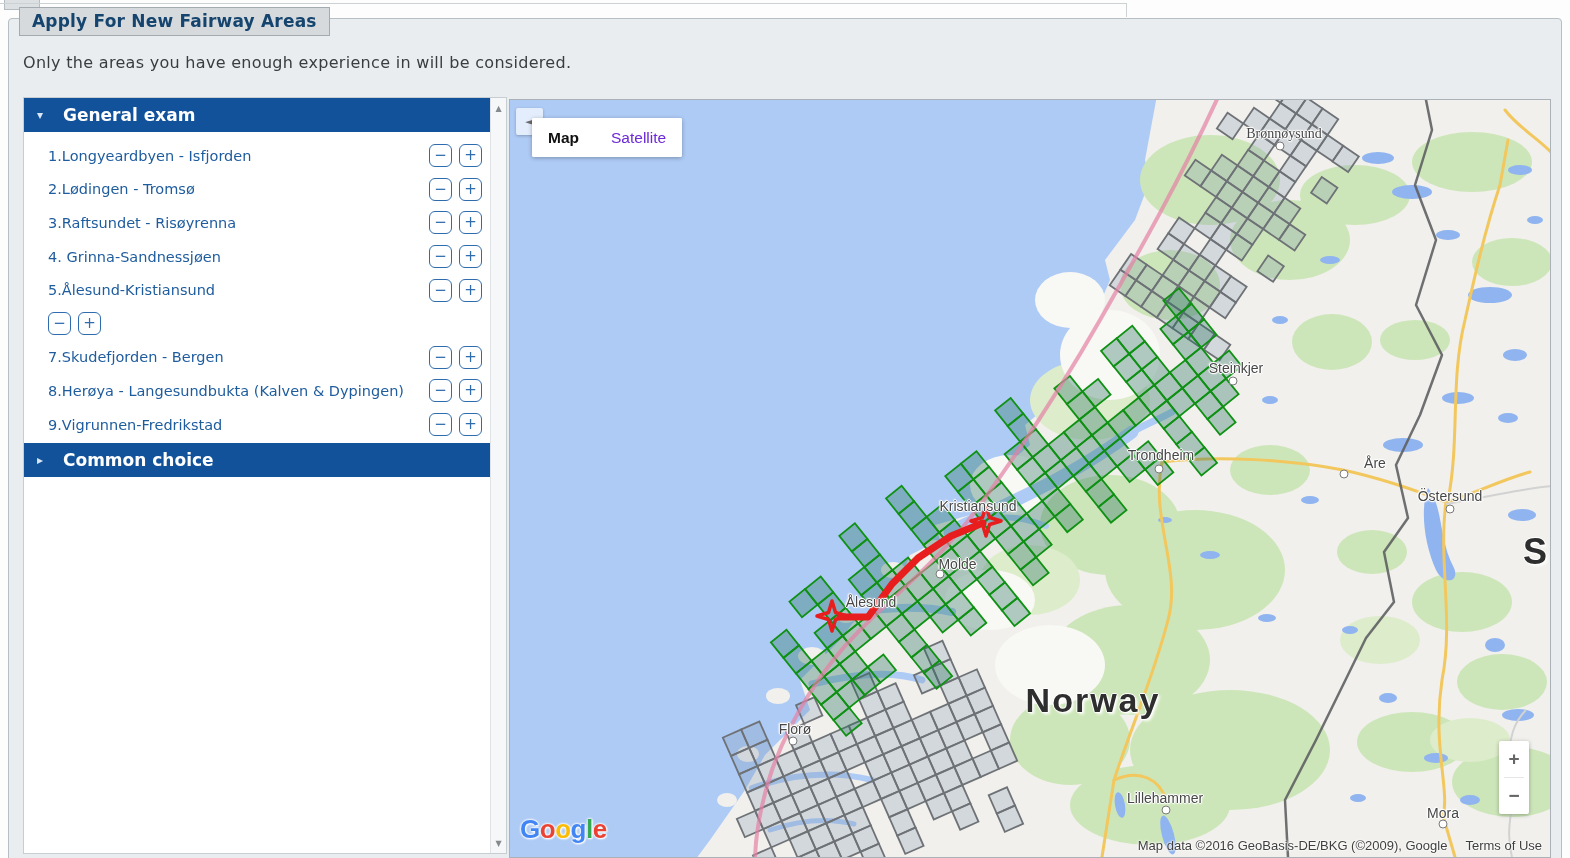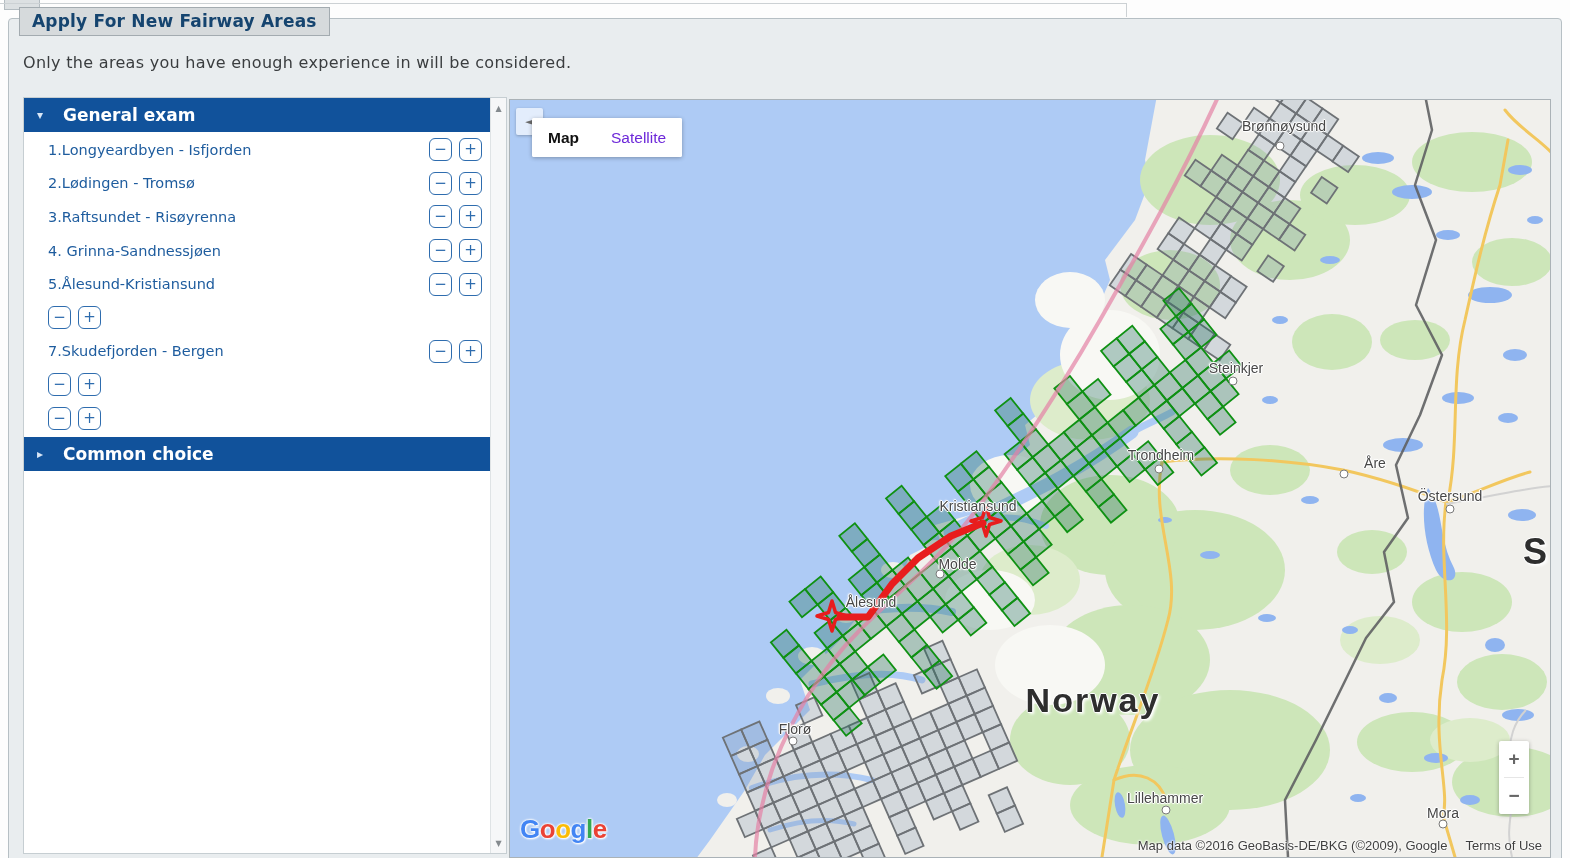--- a/index.html
+++ b/index.html
@@ -14,21 +14,21 @@
   
   .panel{position:absolute;left:8px;top:18px;width:1552px;height:850px;background:#e9edef;border:1px solid #b6bfc4;border-radius:4px;}
   .legend{position:absolute;left:10px;top:-12px;background:#d6dadc;border:1px solid #a3abb0;padding:3px 12px 4px 12px;font-size:17px;font-weight:bold;color:#15446f;letter-spacing:.2px;}
   .subtitle{position:absolute;left:14px;top:34px;font-size:16px;color:#3a3d3f;letter-spacing:.3px;}
 
   
   .list-wrap{position:absolute;left:14px;top:78px;width:482px;height:755px;background:#fff;border:1px solid #c6ced2;display:flex;}
   .list-scroll{flex:1;overflow:hidden;position:relative;}
   .sec-header{height:34px;background:#11529b;color:#fff;display:flex;align-items:center;font-weight:bold;font-size:17px;padding-left:13px;cursor:pointer;}
   .sec-header .tri{width:26px;font-size:12px;color:#d8e6f6;font-weight:normal;}
-  #area-list{padding:1px 0 2px 0;}
+  #area-list{padding:7px 0 2px 0;}
   .area-row{height:33.6px;display:flex;align-items:center;padding:0 8px 0 24px;}
   .area-label{flex:1;font-size:14.5px;color:#1e5c9e;white-space:nowrap;overflow:hidden;}
   .btns{display:flex;gap:7px;}
   .sq{width:23px;height:23px;border:1.5px solid #2e6cae;border-radius:6px;background:#fff;color:#2e6cae;font-size:15px;line-height:1;display:flex;align-items:center;justify-content:center;padding:0;cursor:pointer;font-family:inherit;}
 
   
   .scrollbar{width:15px;background:#f6f7f8;border-left:1px solid #dfe3e5;position:relative;}
   .sb-up,.sb-down{position:absolute;left:0;width:100%;height:16px;font-size:8px;color:#848a8e;display:flex;align-items:center;justify-content:center;cursor:pointer;}
   .sb-up{top:2px;}
   .sb-down{bottom:2px;}
@@ -122,26 +122,28 @@
               </div>
             </div>
             <div class="area-row">
               <span class="area-label">7.Skudefjorden - Bergen</span>
               <div class="btns">
                 <button class="sq">−</button>
                 <button class="sq">+</button>
               </div>
             </div>
             <div class="area-row">
-              <div class="btns">
-                <button class="sq">−</button>
-                <button class="sq">+</button>
-              </div>
-            </div>
-            <div class="area-row">
+              <span class="area-label">8.Herøya - Langesundbukta (Kalven &amp; Dypingen)</span>
+              <div class="btns">
+                <button class="sq">−</button>
+                <button class="sq">+</button>
+              </div>
+            </div>
+            <div class="area-row">
+              <span class="area-label">9.Vigrunnen-Fredrikstad</span>
               <div class="btns">
                 <button class="sq">−</button>
                 <button class="sq">+</button>
               </div>
             </div>
           </div>
         <div class="sec-header">
           <span class="tri" id="sec1icon">▸</span>
           <span>Common choice</span>
         </div>
@@ -533,21 +535,21 @@
             <rect x="682.5458882324856" y="223.37487558470028" width="20" height="20" transform="rotate(-38.8 692.5 233.4)" class="gcell"></rect>
             <rect x="707.6262644409503" y="254.53534299521704" width="20" height="20" transform="rotate(-38.8 717.6 264.5)" class="gcell"></rect>
           </g>
         <path fill="none" stroke="rgba(228,130,165,.7)" stroke-width="4" d="M709,-5 C670,80 630,150 590,220 C550,290 510,350 470,405 C430,460 390,490 350,530 C310,570 280,620 262,670 C250,706 246,732 245,757"></path>
         <path fill="none" stroke="#e81d1d" stroke-width="7" stroke-linecap="round" stroke-linejoin="round" d="M330,517 L358,517 L382,484 L408,458 L441,436 L473,423"></path>
         <path fill="none" stroke="#e81d1d" stroke-width="3.5" stroke-linejoin="round" transform="translate(322 516)" d="M0,-15 L3.5,-3.5 L15,0 L3.5,3.5 L0,15 L-3.5,3.5 L-15,0 L-3.5,-3.5 Z"></path>
         <path fill="none" stroke="#e81d1d" stroke-width="3.5" stroke-linejoin="round" transform="translate(476 421)" d="M0,-15 L3.5,-3.5 L15,0 L3.5,3.5 L0,15 L-3.5,3.5 L-15,0 L-3.5,-3.5 Z"></path>
       </svg>
 
       <div id="map-labels" style="position:absolute;left:0;top:0;width:100%;height:100%;pointer-events:none;">
-          <span class="city" style="left: 774px; top: 26px;">Brønnøysund</span>
+          <span class="city" style="left: 774px; top: 34px; font-family: Liberation Serif, serif;">Brønnøysund</span>
           <div class="city-marker" style="left: 770px; top: 46px;"></div>
           <span class="city" style="left: 726px; top: 268px;">Steinkjer</span>
           <div class="city-marker" style="left: 723px; top: 281px;"></div>
           <span class="city" style="left: 651px; top: 355px;">Trondheim</span>
           <div class="city-marker" style="left: 649px; top: 369px;"></div>
           <span class="city" style="left: 833px; top: 363px; margin-left: 32px;">Åre</span>
           <div class="city-marker" style="left: 834px; top: 374px;"></div>
           <span class="city" style="left: 940px; top: 396px;">Östersund</span>
           <div class="city-marker" style="left: 940px; top: 409px;"></div>
           <span class="city" style="left: 468px; top: 406px;">Kristiansund</span>

